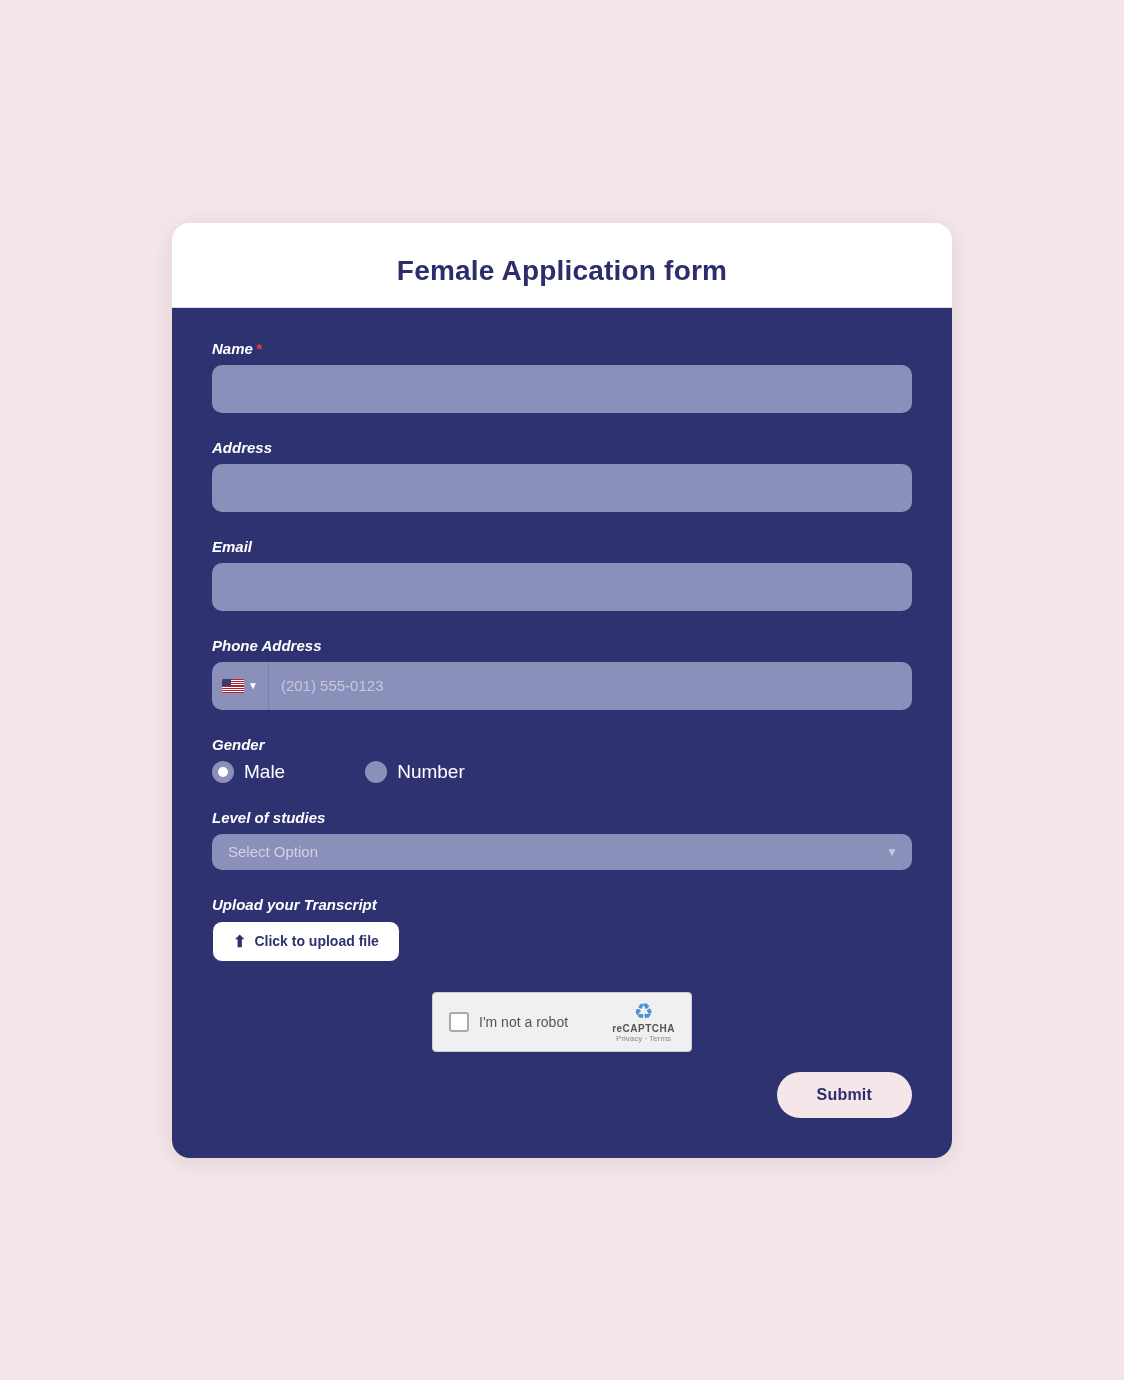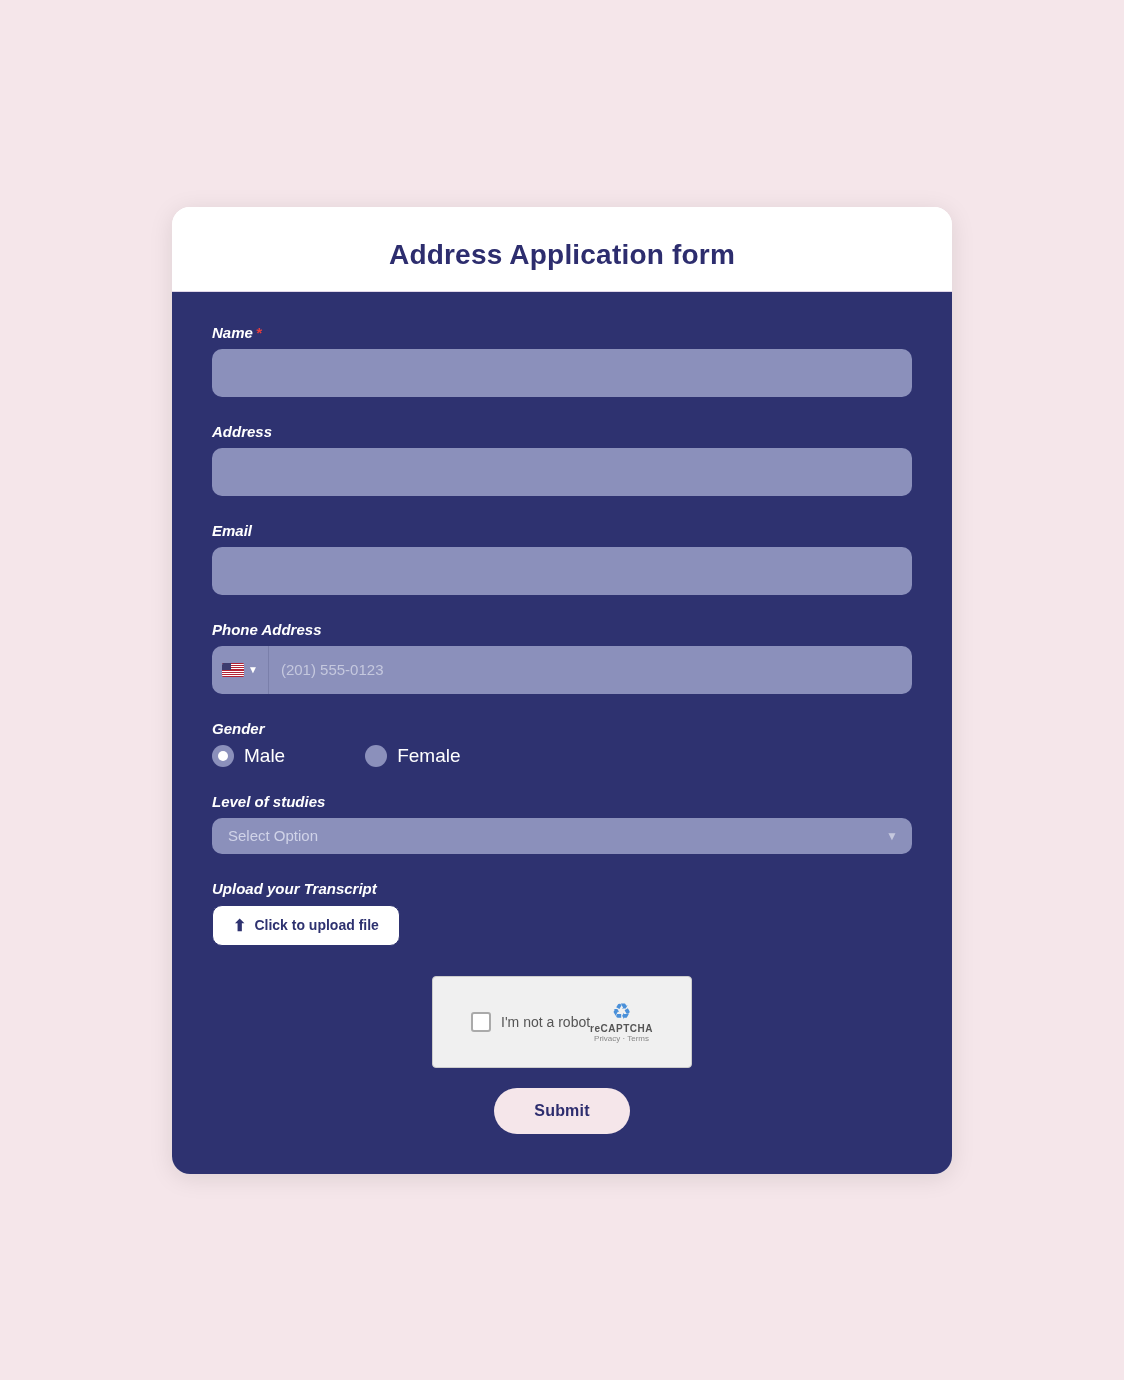--- a/index.html
+++ b/index.html
@@ -237,24 +237,24 @@
       display: flex;
       justify-content: center;
       margin: 30px 0 20px 0;
     }
 
     .captcha-box {
       background: #f0f0f0;
       border: 1px solid #ccc;
       border-radius: 4px;
       width: 260px;
-      padding: 24px 16px;
-      display: flex;
-      align-items: center;
-      justify-content: center;
+      padding: 8px 16px;
+      display: flex;
+      align-items: center;
+      justify-content: space-between;
     }
 
     .captcha-left {
       display: flex;
       align-items: center;
       gap: 10px;
     }
 
     .captcha-checkbox {
       width: 20px;
@@ -292,21 +292,21 @@
     }
 
     .captcha-links {
       font-size: 8px;
       color: #888;
       text-align: center;
     }
 
     .submit-row {
       display: flex;
-      justify-content: center;
+      justify-content: flex-end;
       margin-top: 8px;
     }
 
     .submit-btn {
       background: #f5e6ea;
       color: #2d2d6e;
       border: none;
       border-radius: 50px;
       padding: 14px 40px;
       font-size: 16px;
@@ -314,21 +314,21 @@
       cursor: pointer;
       letter-spacing: 0.2px;
     }
   </style>
 </head>
 <body>
 
 <div class="form-card">
 
   <div class="form-header">
-    <h1>Address Application form</h1>
+    <h1>Female Application form</h1>
   </div>
 
   <div class="form-body">
 
     <div class="form-group">
       <label class="form-label">
         <span>Name</span><span class="required-star">*</span>
       </label>
       <input class="form-input" type="text" placeholder="" style="">
     </div>
@@ -356,21 +356,21 @@
 
     <div class="form-group">
       <label class="form-label">Gender</label>
       <div class="radio-group">
         <label class="radio-option">
           <div class="radio-custom checked"></div>
           <span>Male</span>
         </label>
         <label class="radio-option">
           <div class="radio-custom"></div>
-          <span>Female</span>
+          <span>Number</span>
         </label>
       </div>
     </div>
 
     <div class="form-group">
       <label class="form-label">Level of studies</label>
       <div class="select-wrapper">
         <select class="form-select">
           <option value="">Select Option</option>
           <option value="high_school">High School</option>

